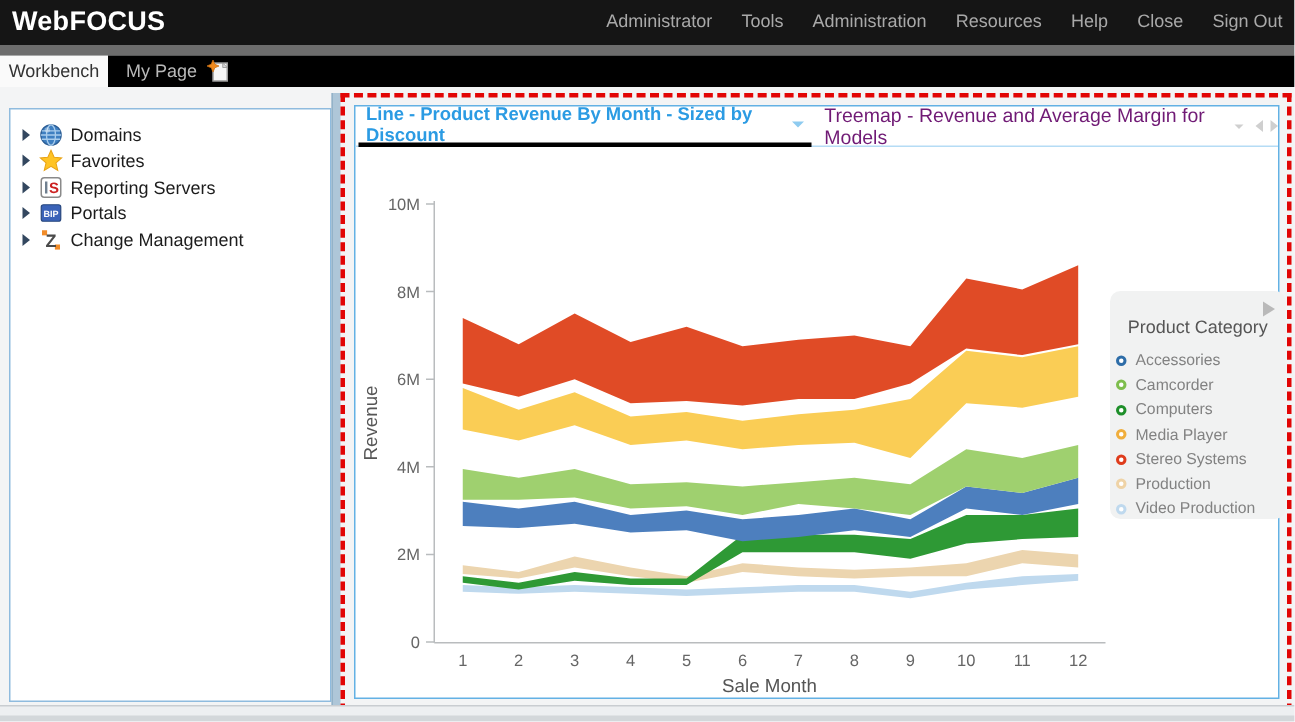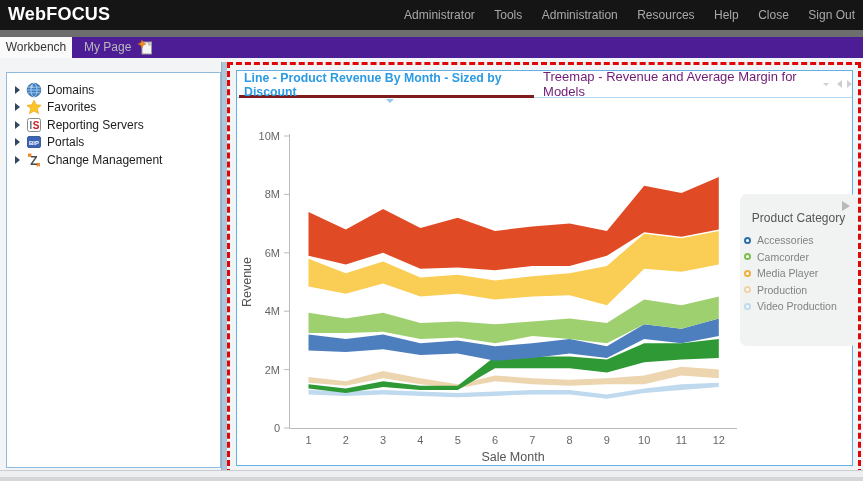--- a/index.html
+++ b/index.html
@@ -8,21 +8,21 @@
 
   
   .topbar{position:absolute;left:0;top:0;width:863px;height:30px;background:#151515;}
   .logo{position:absolute;left:8px;top:4px;color:#fff;font-size:18px;font-weight:bold;letter-spacing:.2px;}
   .topnav{position:absolute;right:8px;top:0;height:30px;line-height:28px;}
   .topnav span{display:inline-block;margin-left:15px;color:#a9a9a9;font-size:12px;cursor:pointer;}
 
   .substrip{position:absolute;left:0;top:30px;width:863px;height:7px;background:#6d6d6d;}
 
   
-  .tabbar{position:absolute;left:0;top:37px;width:863px;height:21px;background:#4c1d95;}
+  .tabbar{position:absolute;left:0;top:37px;width:863px;height:21px;background:#000000;}
   .tab-active{position:absolute;left:0;top:0;width:72px;height:21px;background:#fafafa;
     color:#333;font-size:12px;text-align:center;line-height:21px;cursor:pointer;}
   .tab-idle{position:absolute;left:76px;top:0;height:21px;padding:0 8px;color:#b9b9b9;
     font-size:12px;line-height:21px;cursor:pointer;}
   .newpage{position:absolute;left:137px;top:2px;width:17px;height:17px;cursor:pointer;}
 
   
   .workarea{position:absolute;left:0;top:58px;width:863px;height:412px;background:#f3f4f5;}
 
   .sidebar{position:absolute;left:6px;top:72px;width:215px;height:396px;background:#fff;
@@ -39,21 +39,21 @@
 
   
   .content-outer{position:absolute;left:227px;top:62px;width:634px;height:413px;
     border:3px dashed #e20505;}
   .content-panel{position:absolute;left:236px;top:70px;width:617px;height:396px;
     background:#fff;border:1px solid #63b1e4;}
 
   .chart-tabs{position:relative;height:27px;border-bottom:1px solid #b5dcf5;
     display:flex;align-items:center;padding-left:2px;}
   .ctab-active{display:flex;align-items:center;height:27px;padding:0 5px;
-    color:#2b9be3;font-weight:bold;font-size:12.3px;border-bottom:3px solid #7f1d1d;cursor:pointer;flex-direction:column;}
+    color:#2b9be3;font-weight:bold;font-size:12.3px;border-bottom:3px solid #000000;cursor:pointer;}
   .caret-dn{width:0;height:0;border-top:4px solid #8ecbf0;border-left:4px solid transparent;
     border-right:4px solid transparent;margin-left:7px;}
   .ctab-idle{display:flex;align-items:center;height:34px;margin-left:9px;color:#701a75;
     font-size:13px;cursor:pointer;}
   .caret-dn-sm{width:0;height:0;border-top:3px solid #cfcfcf;border-left:3px solid transparent;
     border-right:3px solid transparent;margin-left:8px;}
   .arr-l{width:0;height:0;border-right:5px solid #cfcfcf;border-top:4px solid transparent;
     border-bottom:4px solid transparent;margin-left:8px;cursor:pointer;}
   .arr-r{width:0;height:0;border-left:5px solid #cfcfcf;border-top:4px solid transparent;
     border-bottom:4px solid transparent;margin-left:5px;cursor:pointer;}
@@ -234,24 +234,32 @@
       <div class="legend-items">
         <div class="legend-item">
           <span class="ring" style="border-color: rgb(46, 109, 168);"></span>
           <span class="legend-label">Accessories</span>
         </div>
         <div class="legend-item">
           <span class="ring" style="border-color: rgb(126, 190, 77);"></span>
           <span class="legend-label">Camcorder</span>
         </div>
         <div class="legend-item">
+          <span class="ring" style="border-color: rgb(30, 143, 42);"></span>
+          <span class="legend-label">Computers</span>
+        </div>
+        <div class="legend-item">
           <span class="ring" style="border-color: rgb(240, 174, 60);"></span>
           <span class="legend-label">Media Player</span>
         </div>
         <div class="legend-item">
+          <span class="ring" style="border-color: rgb(223, 60, 28);"></span>
+          <span class="legend-label">Stereo Systems</span>
+        </div>
+        <div class="legend-item">
           <span class="ring" style="border-color: rgb(239, 211, 166);"></span>
           <span class="legend-label">Production</span>
         </div>
         <div class="legend-item">
           <span class="ring" style="border-color: rgb(191, 217, 238);"></span>
           <span class="legend-label">Video Production</span>
         </div>
       </div>
     </div>
   </div>

